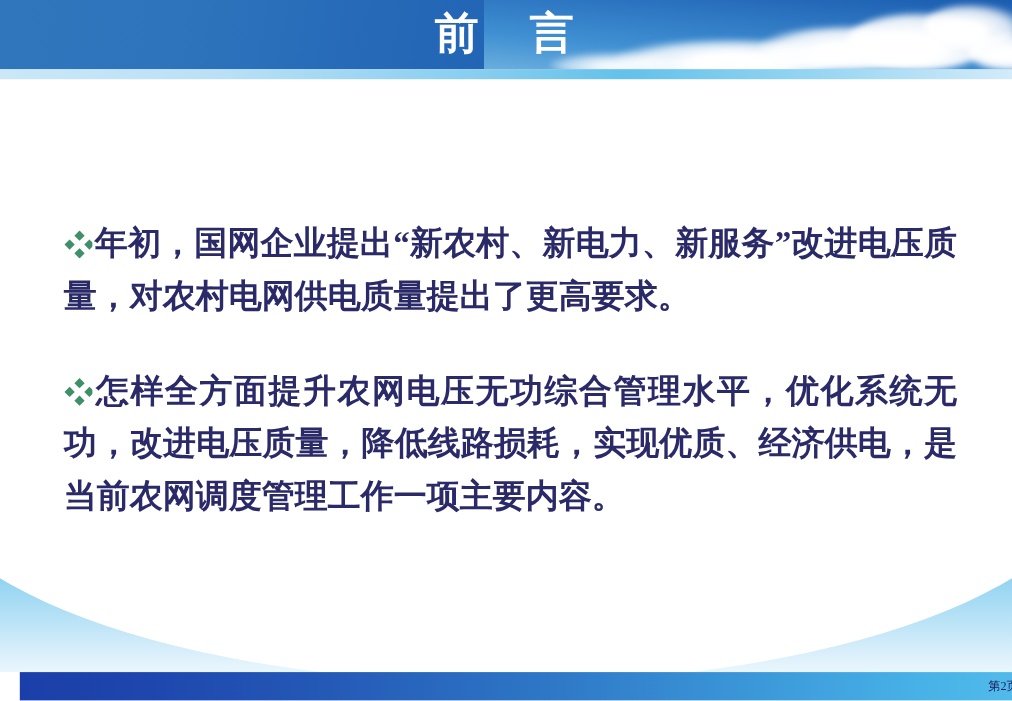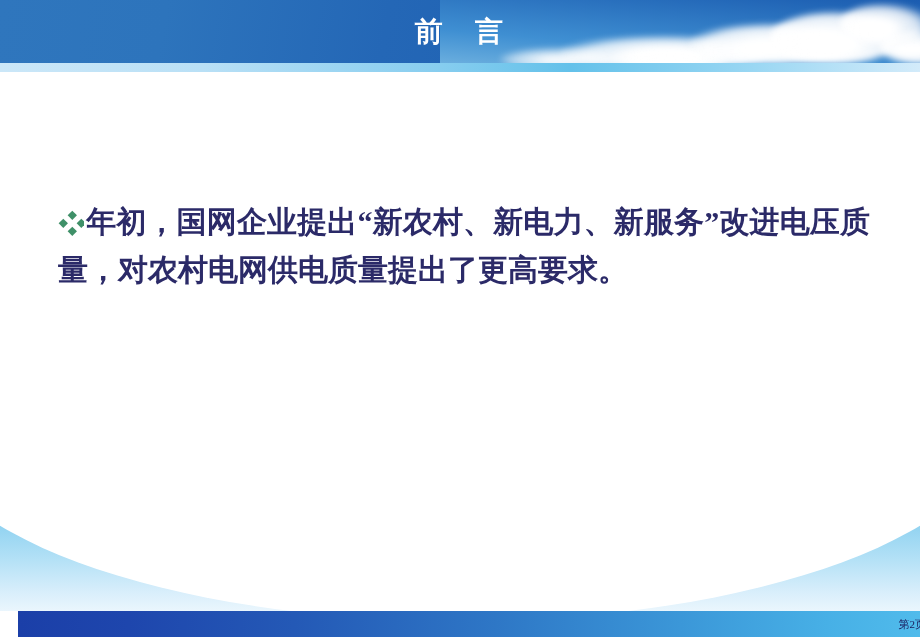--- a/index.html
+++ b/index.html
@@ -79,21 +79,21 @@
   }
 
   .header-title {
     position: absolute;
     left: 0; top: 0;
     width: 920px;
     height: 63px;
     line-height: 63px;
     text-align: center;
     color: #ffffff;
-    font-size: 28px;
+    font-size: 40px;
     font-weight: bold;
     letter-spacing: 0.08em;
     font-family: "DejaVu Sans", "Liberation Sans", sans-serif;
     z-index: 4;
     white-space: pre;
   }
 
   
   .header-underband {
     position: absolute;
@@ -225,20 +225,32 @@
           <g fill="#3f9068">
             <rect x="11" y="2" width="6.6" height="6.6" transform="rotate(45 14.3 5.3)"></rect>
             <rect x="2" y="10" width="6.6" height="6.6" transform="rotate(45 5.3 13.3)"></rect>
             <rect x="20" y="10" width="6.6" height="6.6" transform="rotate(45 23.3 13.3)"></rect>
             <rect x="11" y="18" width="6.6" height="6.6" transform="rotate(45 14.3 21.3)"></rect>
           </g>
         </svg>
       </span><span>年初，国网企业提出“新农村、新电力、新服务”改进电压质量，对农村电网供电质量提出了更高要求。</span>
     </p>
 
+    <p class="para">
+      <span class="bullet">
+        <svg width="26" height="26" viewBox="0 0 26 26" aria-hidden="true">
+          <g fill="#3f9068">
+            <rect x="11" y="2" width="6.6" height="6.6" transform="rotate(45 14.3 5.3)"></rect>
+            <rect x="2" y="10" width="6.6" height="6.6" transform="rotate(45 5.3 13.3)"></rect>
+            <rect x="20" y="10" width="6.6" height="6.6" transform="rotate(45 23.3 13.3)"></rect>
+            <rect x="11" y="18" width="6.6" height="6.6" transform="rotate(45 14.3 21.3)"></rect>
+          </g>
+        </svg>
+      </span><span>怎样全方面提升农网电压无功综合管理水平，优化系统无功，改进电压质量，降低线路损耗，实现优质、经济供电，是当前农网调度管理工作一项主要内容。</span>
+    </p>
 
   </div>
 
   <div class="bottom-deco">
     <div class="fill"></div>
     <div class="cutout"></div>
   </div>
 
   <div class="footer-bar">
     <span class="page-number">第2页</span>

